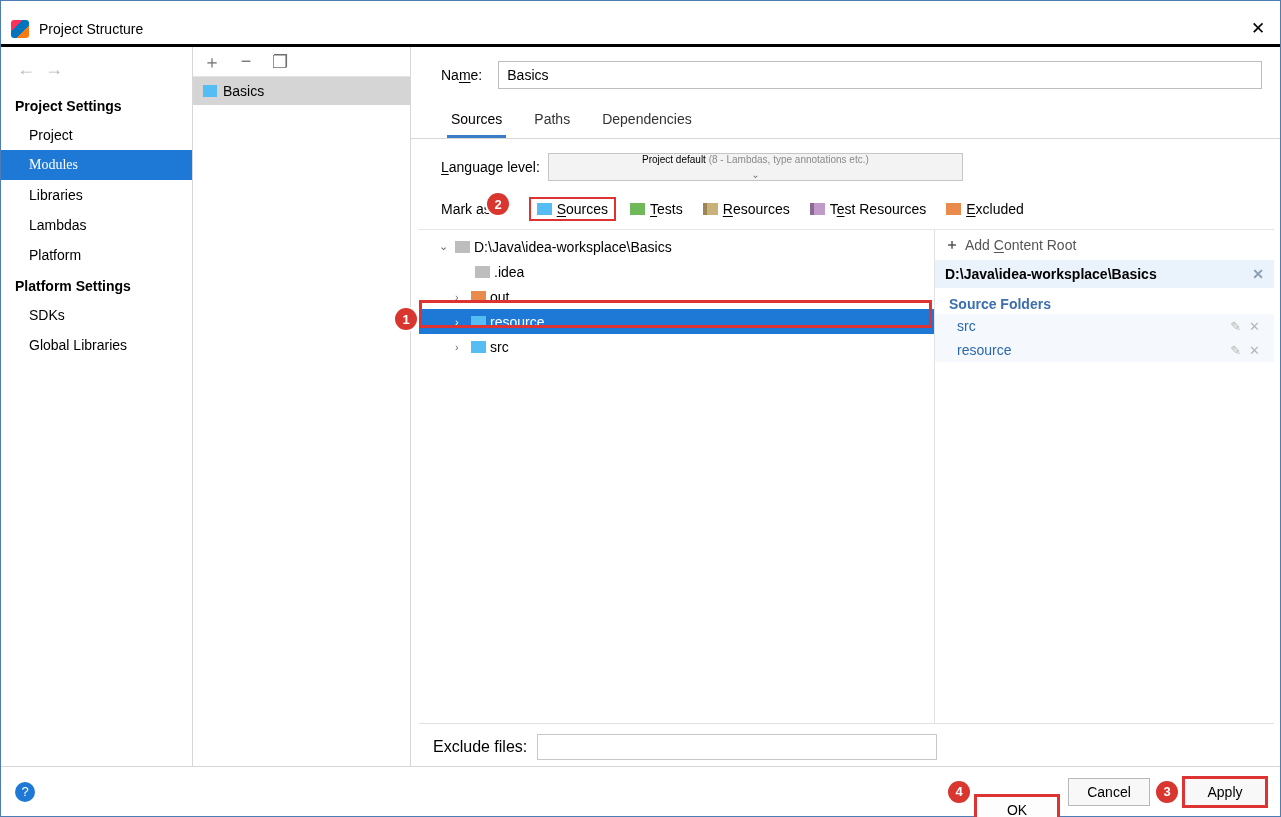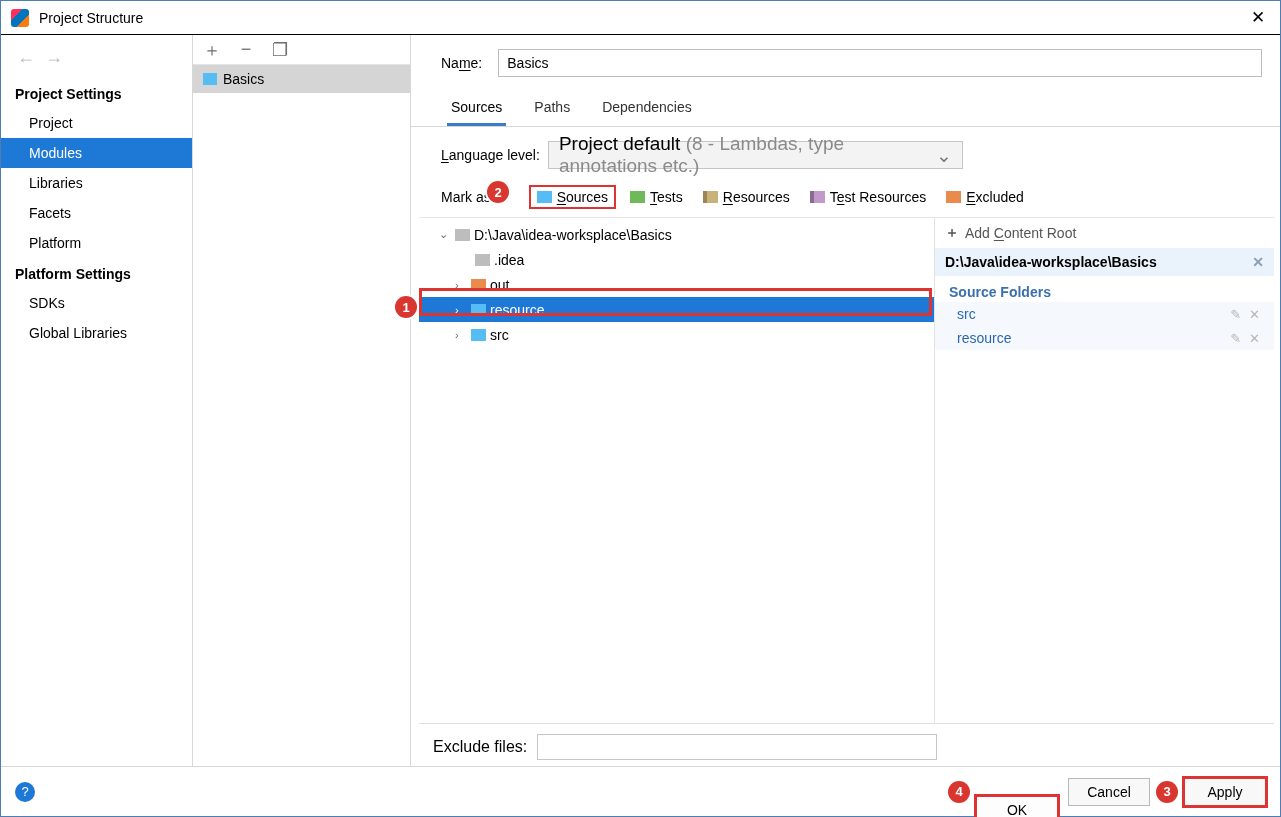--- a/index.html
+++ b/index.html
@@ -1,49 +1,49 @@
 <!DOCTYPE html>
 <html><head>
 <meta charset="utf-8">
 <style>
   * { box-sizing: border-box; margin: 0; padding: 0; font-family: "Segoe UI", Arial, sans-serif; }
   html, body { width: 1281px; height: 817px; overflow: hidden; background: #fff; color: #000; }
   .window { width: 1281px; height: 817px; border: 1px solid #4c7eb5; display: flex; flex-direction: column; }
   
-  .titlebar { height: 34px; display: flex; align-items: center; padding: 0 10px; border-bottom: 1px solid #000000; }
+  .titlebar { height: 34px; display: flex; align-items: center; padding: 0 10px; border-bottom: 3px solid #000000; margin-top: 12px; }
   .titlebar .logo { width: 18px; height: 18px; background: linear-gradient(135deg,#fe315d 0 33%,#0074bd 33% 66%,#f97a12 66%); border-radius: 3px; margin-right: 10px; }
   .titlebar .title { font-size: 14px; flex: 1; }
   .titlebar .close { width: 24px; height: 24px; display:flex; align-items:center; justify-content:center; font-size:17px; cursor:pointer; }
   
   .body { flex: 1; display: flex; min-height: 0; }
   
   .leftnav { width: 192px; border-right: 1px solid #d7d7d7; display:flex; flex-direction:column; padding-top:4px; }
   .navarrows { display:flex; gap:10px; padding:8px 16px 10px; }
   .navarrows span { color:#b8b8b8; font-size:18px; cursor:default; }
   .navhdr { font-weight:700; font-size:14px; padding: 8px 14px 6px; }
   .navitem { font-size:14px; padding: 7px 10px 7px 28px; cursor:pointer; }
-  .navitem.sel { background:#1e79d6; color:#fff; }
+  .navitem.sel { background:#1e79d6; color:#fff;font-family:Liberation Serif, serif; }
   
   .modcol { width: 218px; border-right: 1px solid #d7d7d7; display:flex; flex-direction:column; }
   .modtoolbar { height: 30px; display:flex; align-items:center; gap:16px; padding:4px 10px; border-bottom:1px solid #e4e4e4; }
   .modtoolbar .tbtn { width:18px; text-align:center; font-size:18px; color:#6f6f6f; cursor:pointer; }
   .modlist { flex:1; overflow:auto; }
   .moditem { display:flex; align-items:center; gap:6px; padding:6px 10px; background:#d5d5d5; font-size:14px; cursor:pointer;}
   .modicon { width:14px; height:12px; background:#55bdf4; }
   
   .main { flex:1; display:flex; flex-direction:column; min-width:0; }
   .namebar { display:flex; align-items:center; padding:14px 18px 10px 30px; }
   .namebar label { font-size:14px; margin-right:16px; }
   .namebar input { flex:1; height:28px; border:1px solid #bdbdbd; padding:0 8px; font-size:14px; }
   .tabs { display:flex; gap:24px; padding:6px 0 0 36px; border-bottom:1px solid #d7d7d7; }
   .tab { font-size:14px; padding:6px 4px 8px; cursor:pointer; color:#333; }
   .tab.active { color:#000; border-bottom:3px solid #3b7cc6; font-weight:500; }
   .langrow { display:flex; align-items:center; padding:14px 0 4px 30px; gap:8px; }
   .langrow .lbl { font-size:14px; }
-  .langsel { width:415px; height:28px; border:1px solid #c5c5c5; background:#f3f3f3; display:flex; align-items:center; padding:0 10px; justify-content:space-between; font-size:19px; cursor:pointer;}
+  .langsel { width:415px; height:28px; border:1px solid #c5c5c5; background:#f3f3f3; display:flex; align-items:center; padding:0 10px; justify-content:space-between; font-size:10px; cursor:pointer;flex-direction:column;}
   .langsel .dim { color:#8a8a8a; }
   .markrow { display:flex; align-items:center; padding:12px 0 6px 30px; gap:8px; font-size:14px; position:relative; }
   .markbtn { display:flex; align-items:center; gap:5px; padding:3px 6px; cursor:pointer; font-size:14px;}
   .markbtn .ficon { width:15px; height:12px; display:inline-block;}
   .ic-src { background:#55bdf4; }
   .ic-tst { background:#6fb95a; }
   .ic-res { background:#c9b27a; border-left:4px solid #9d8654;}
   .ic-tres { background:#c19ac9; border-left:4px solid #8b6b94;}
   .ic-exc { background:#e88b4d; }
   .markbtn.framed { border:2px solid #d33; padding:2px 6px;}
@@ -98,21 +98,21 @@
 
     <div class="leftnav">
       <div class="navarrows">
         <span>←</span>
         <span>→</span>
       </div>
       <div class="navhdr">Project Settings</div>
       <div class="navitem">Project</div>
       <div class="navitem sel">Modules</div>
       <div class="navitem">Libraries</div>
-      <div class="navitem">Facets</div>
+      <div class="navitem">Lambdas</div>
       <div class="navitem">Platform</div>
       <div class="navhdr">Platform Settings</div>
       <div class="navitem">SDKs</div>
       <div class="navitem">Global Libraries</div>
       <div style="height:18px"></div>
     </div>
 
     <div class="modcol">
       <div class="modtoolbar">
         <span class="tbtn">＋</span>

